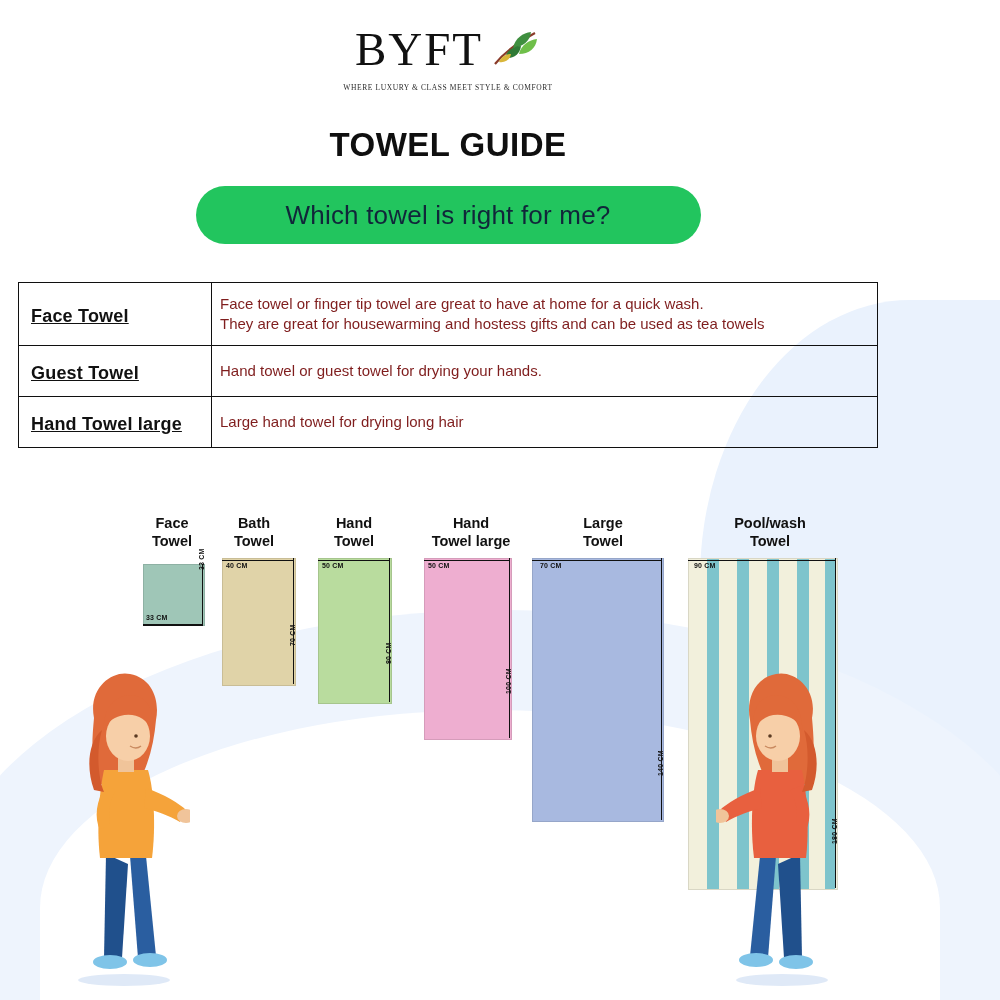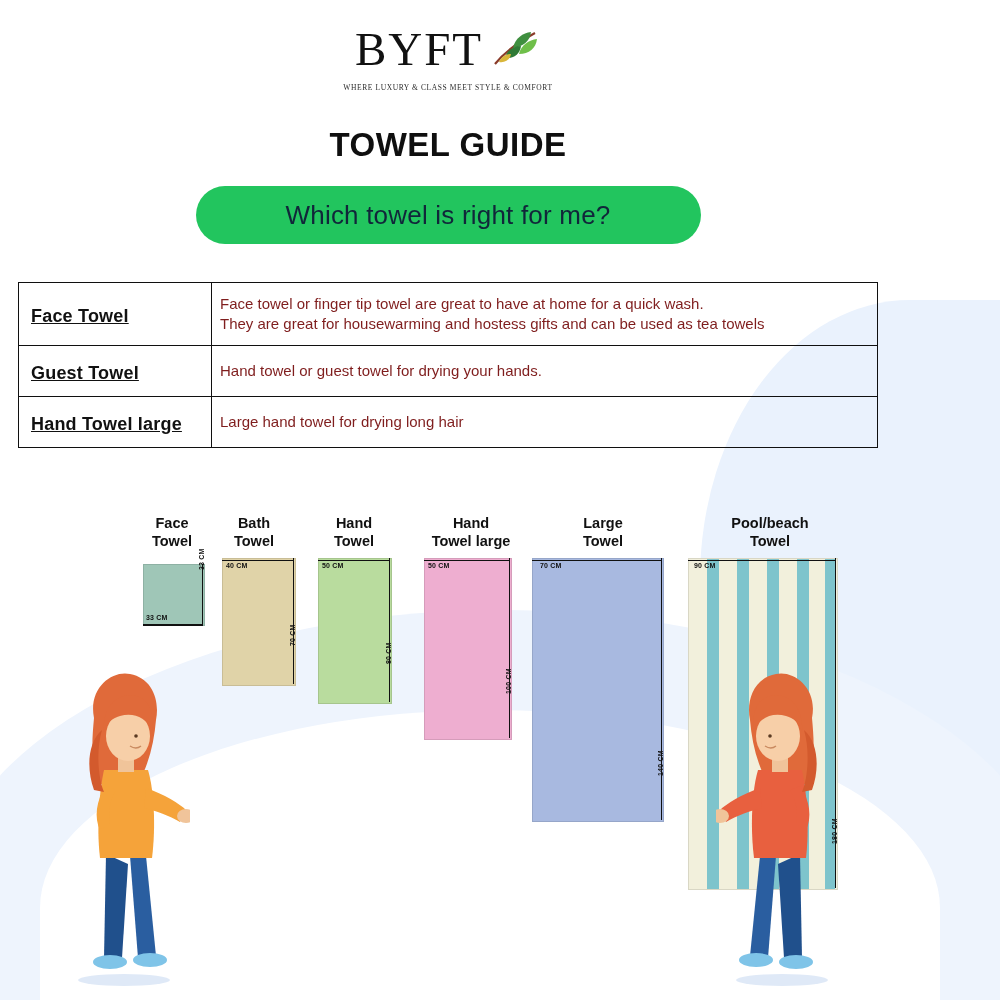--- a/index.html
+++ b/index.html
@@ -255,21 +255,21 @@
       </div>
       <div class="towel-label" style="left:408px; top:22px; width:126px;">
         <div>Hand</div>
         <div>Towel large</div>
       </div>
       <div class="towel-label" style="left:558px; top:22px; width:90px;">
         <div>Large</div>
         <div>Towel</div>
       </div>
       <div class="towel-label" style="left:700px; top:22px; width:140px;">
-        <div>Pool/beach</div>
+        <div>Pool/wash</div>
         <div>Towel</div>
       </div>
     </div>
 
     <div class="towel-swatch" style="left:143px; top:88px; width:60px; height:60px; background:#9fc6b7;"></div>
     <div class="dim-line" style="left:143px; top:148px; width:60px; height:1.5px;"></div>
     <div class="dim-line" style="left:201.5px; top:88px; width:1.5px; height:60px;"></div>
     <div class="dim-label" style="left:146px; top:138px;">33 CM</div>
     <div class="dim-label vert" style="left:198px; top:94px;">33 CM</div>
 

